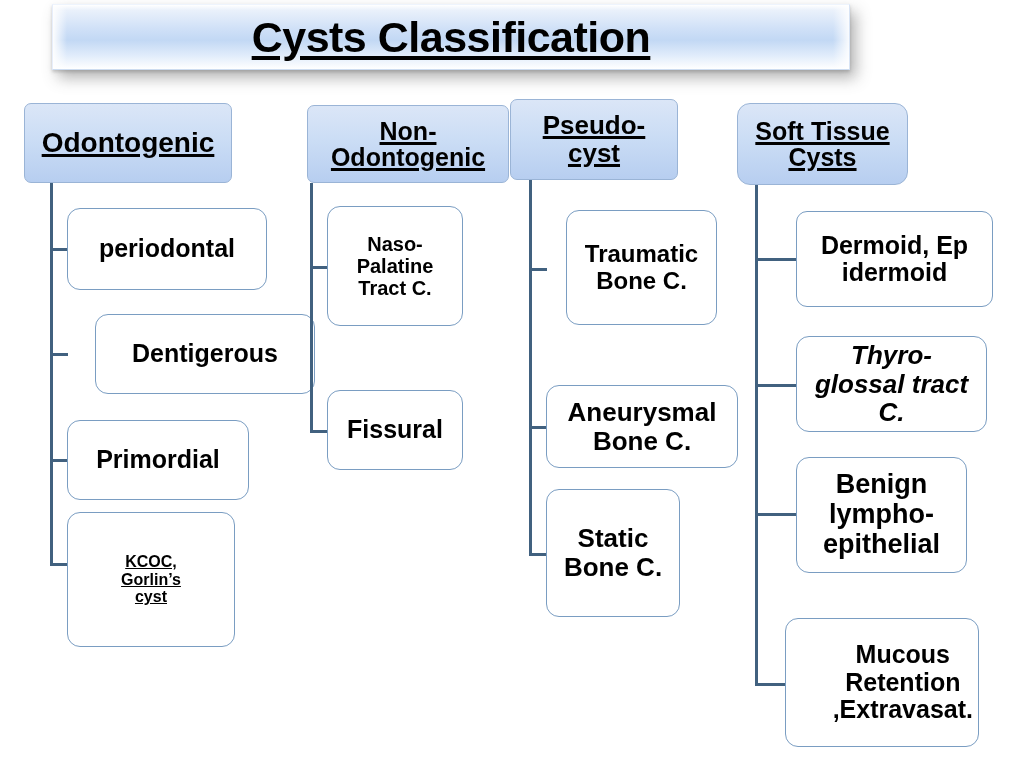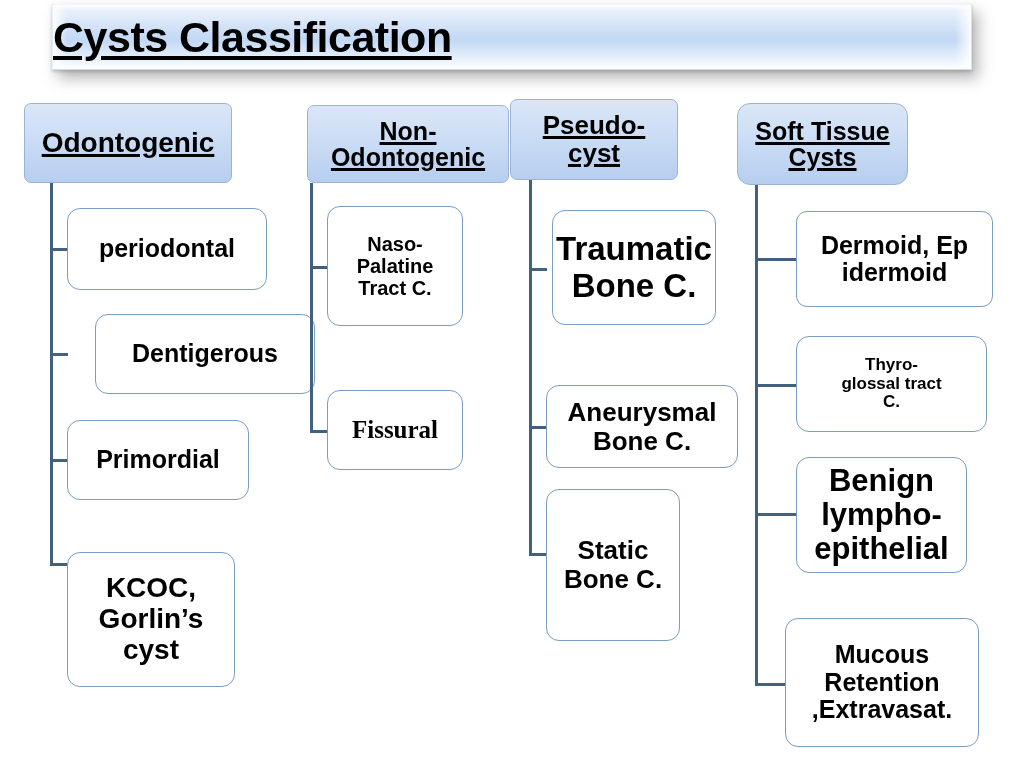--- a/index.html
+++ b/index.html
@@ -14,38 +14,38 @@
     overflow: hidden;
     font-family: "Liberation Sans", sans-serif;
     -webkit-font-smoothing: antialiased;
   }
 
   
   .title-banner {
     position: absolute;
     left: 52px;
     top: 4px;
-    width: 920px;
+    width: 798px;
     height: 66px;
     background: linear-gradient(to bottom,
         #ffffff 0%,
         #eaf1fb 8%,
         #cfe0f7 38%,
         #c2d8f4 55%,
         #e2edfb 80%,
         #ffffff 100%);
     border-top: 1px solid #eef4fd;
     border-left: 1px solid #e7eefb;
     border-right: 1px solid #d8e4f5;
     border-bottom: 1px solid #cddcf0;
     box-shadow: 6px 8px 14px rgba(90,90,90,0.45),
                 0 2px 3px rgba(120,120,120,0.35);
     display: flex;
     align-items: center;
-    justify-content: flex-start;
+    justify-content: center;
     box-sizing: border-box;
   }
   .title-banner::before {
     
     content: "";
     position: absolute;
     left: 0; top: 0; bottom: 0;
     width: 14px;
     background: linear-gradient(to right, rgba(255,255,255,0.95), rgba(255,255,255,0));
     pointer-events: none;
@@ -151,21 +151,21 @@
   <div class="child-box" style="left:67px; top:314px; width:220px; height:80px; font-size:25px;margin-left:28px;">
     <span class="ctxt">Dentigerous</span>
   </div>
 
   <div class="stub" style="left:50px; top:459px; width:18px;"></div>
   <div class="child-box" style="left:67px; top:420px; width:182px; height:80px; font-size:25px;">
     <span class="ctxt">Primordial</span>
   </div>
 
   <div class="stub" style="left:50px; top:563px; width:18px;"></div>
-  <div class="child-box" style="left:67px; top:552px; width:168px; height:135px; font-size:28px;">
+  <div class="child-box" style="left:67px; top:512px; width:168px; height:135px; font-size:16px;text-decoration:underline;">
     <span class="ctxt">KCOC,
 Gorlin’s
 cyst</span>
   </div>
 </div>
 
 <div class="col">
 
   <div class="header-box" style="left:288px; top:105px; width:202px; height:78px; font-size:25px;margin-left:19px;">
     <span class="htxt">Non-
@@ -175,48 +175,48 @@
   <div class="trunk" style="left:310px; top:183px; height:250px;"></div>
 
   <div class="stub" style="left:310px; top:266px; width:18px;"></div>
   <div class="child-box" style="left:327px; top:206px; width:136px; height:120px; font-size:20px;">
     <span class="ctxt">Naso-
 Palatine
 Tract C.</span>
   </div>
 
   <div class="stub" style="left:310px; top:430px; width:18px;"></div>
-  <div class="child-box" style="left:327px; top:390px; width:136px; height:80px; font-size:25px;font-family:Liberation Serif, serif;">
+  <div class="child-box" style="left:327px; top:390px; width:136px; height:80px; font-size:25px;">
     <span class="ctxt">Fissural</span>
   </div>
 </div>
 
 <div class="col">
 
   <div class="header-box" style="left:510px; top:99px; width:168px; height:81px; font-size:26px;">
     <span class="htxt">Pseudo-
 cyst</span>
   </div>
 
   <div class="trunk" style="left:529px; top:180px; height:376px;"></div>
 
   <div class="stub" style="left:529px; top:268px; width:18px;"></div>
-  <div class="child-box" style="left:552px; top:210px; width:164px; height:115px; font-size:33px;">
+  <div class="child-box" style="left:566px; top:210px; width:151px; height:115px; font-size:24px;">
     <span class="ctxt">Traumatic
 Bone C.</span>
   </div>
 
   <div class="stub" style="left:529px; top:426px; width:18px;"></div>
   <div class="child-box" style="left:546px; top:385px; width:192px; height:83px; font-size:26px;">
     <span class="ctxt">Aneurysmal
 Bone C.</span>
   </div>
 
   <div class="stub" style="left:529px; top:553px; width:18px;"></div>
-  <div class="child-box" style="left:546px; top:489px; width:134px; height:152px; font-size:26px;">
+  <div class="child-box" style="left:546px; top:489px; width:134px; height:128px; font-size:26px;">
     <span class="ctxt">Static
 Bone C.</span>
   </div>
 </div>
 
 <div class="col">
 
   <div class="header-box" style="left:737px; top:103px; width:171px; height:82px; font-size:25px;border-radius:13px;">
     <span class="htxt">Soft Tissue
 Cysts</span>
@@ -224,32 +224,32 @@
 
   <div class="trunk" style="left:755px; top:185px; height:501px;"></div>
 
   <div class="stub" style="left:755px; top:258px; width:42px;"></div>
   <div class="child-box" style="left:796px; top:211px; width:197px; height:96px; font-size:25px;border-radius:11px;">
     <span class="ctxt">Dermoid, Ep
 idermoid</span>
   </div>
 
   <div class="stub" style="left:755px; top:384px; width:42px;"></div>
-  <div class="child-box" style="left:796px; top:336px; width:191px; height:96px; font-size:17px;">
+  <div class="child-box" style="left:796px; top:336px; width:191px; height:96px; font-size:26px;font-style:italic;">
     <span class="ctxt">Thyro-
 glossal tract
 C.</span>
   </div>
 
   <div class="stub" style="left:755px; top:513px; width:42px;"></div>
-  <div class="child-box" style="left:796px; top:457px; width:171px; height:116px; font-size:31px;">
+  <div class="child-box" style="left:796px; top:457px; width:171px; height:116px; font-size:27px;">
     <span class="ctxt">Benign
 lympho-
 epithelial</span>
   </div>
 
   <div class="stub" style="left:755px; top:683px; width:42px;"></div>
-  <div class="child-box" style="left:785px; top:618px; width:194px; height:129px; font-size:25px;">
+  <div class="child-box" style="left:785px; top:618px; width:194px; height:129px; font-size:25px;justify-content:flex-end;">
     <span class="ctxt">Mucous
 Retention
 ,Extravasat.</span>
   </div>
 </div>
 
 </body></html>

